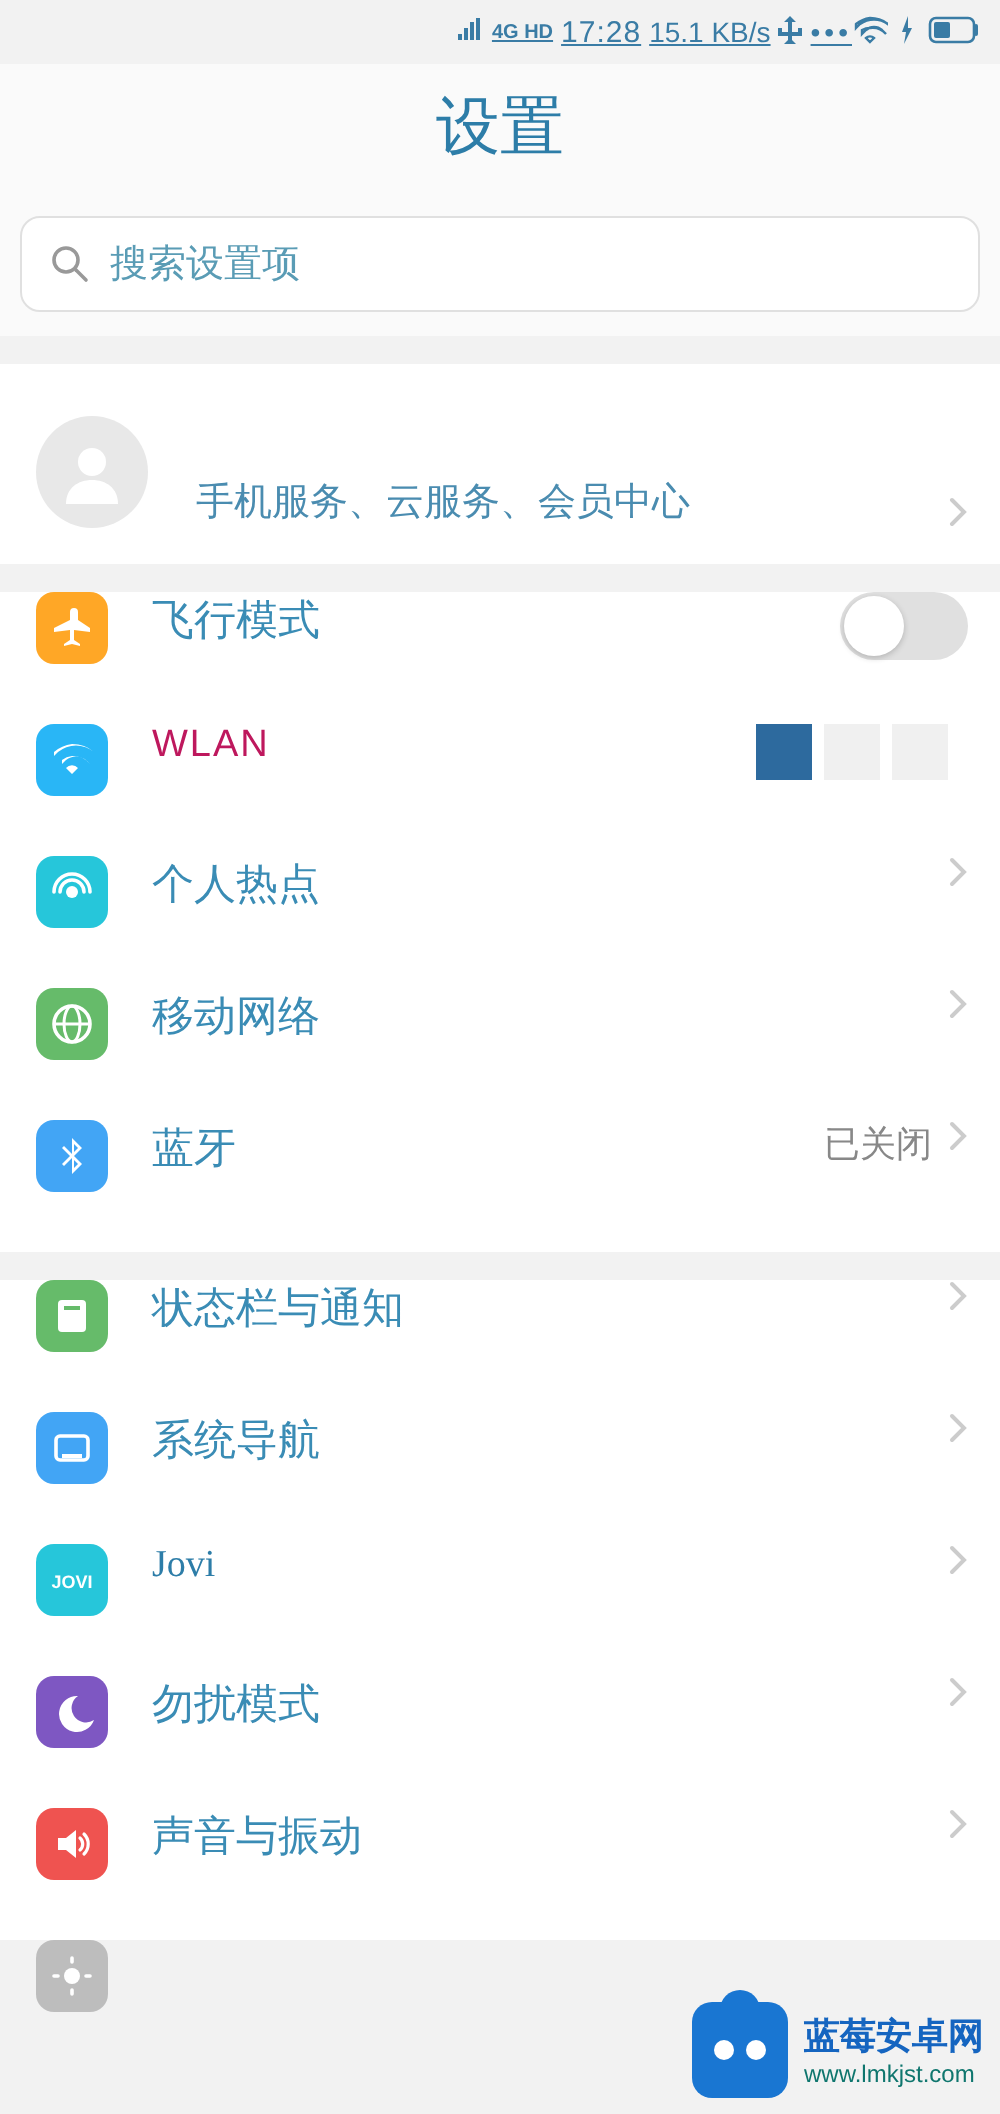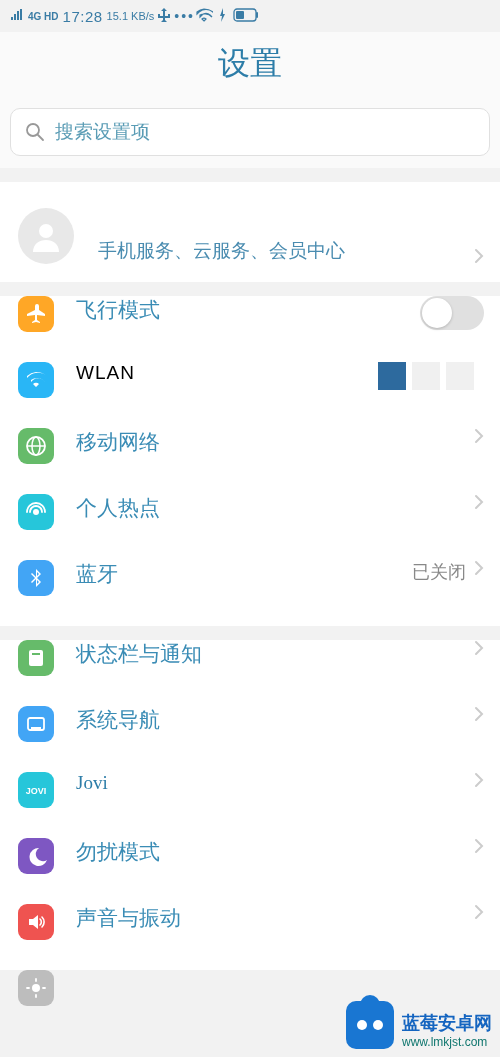--- a/index.html
+++ b/index.html
@@ -10,31 +10,32 @@
       font-family: -apple-system, "PingFang SC", sans-serif;
       overflow: hidden;
       position: relative;
     }
     
     
     .status-bar {
       height: 32px;
       background: #f2f2f2;
       display: flex;
-      justify-content: flex-start;
+      justify-content: flex-end;
       align-items: center;
       padding: 0 10px;
       font-size: 14px;
       color: #3a7ca5;
+      text-decoration: underline;
     }
     .status-left { display: flex; align-items: center; gap: 4px; }
     .status-right { display: flex; align-items: center; gap: 6px; }
     .signal-text { font-size: 10px; font-weight: bold; }
     .time-text { font-size: 15px; font-weight: 500; letter-spacing: 0.5px; }
-    .kb-text { font-size: 11px; line-height: 1; }
+    .kb-text { font-size: 14px; line-height: 1; }
     .dots { letter-spacing: 2px; }
     
     
     .header-area { background: #fafafa; padding: 10px 0 18px; }
     .page-title {
       text-align: center;
       font-size: 32px;
       color: #2d7da8;
       font-weight: 400;
       font-family: "Kaiti", "STKaiti", cursive;
@@ -109,21 +110,21 @@
     .row-icon svg { width: 22px; height: 22px; }
     .row-label {
       flex: 1;
       font-size: 21px;
       color: #3a8cb5;
       font-family: "Kaiti", "STKaiti", cursive;
     }
     .row-label.wlan-label {
       font-family: -apple-system, sans-serif;
       font-size: 19px;
-      color: #000000;
+      color: #be185d;
       letter-spacing: 1px;
     }
     .row-label.jovi-label {
       font-family: -apple-system, cursive;
       font-size: 19px;
       color: #2d7da8;
     }
     .row-value {
       font-size: 18px;
       color: #888;
@@ -172,21 +173,21 @@
     .bg-purple { background: #7e57c2; }
     .bg-red { background: #ef5350; }
     .bg-grey { background: #bdbdbd; }
     
     
     .watermark {
       position: absolute;
       bottom: 8px;
       right: 8px;
       display: flex;
-      align-items: flex-end;
+      align-items: center;
       gap: 8px;
     }
     .watermark-icon {
       width: 48px; height: 48px;
       background: #1976d2;
       border-radius: 10px;
       display: flex;
       align-items: center;
       justify-content: center;
       position: relative;
@@ -302,37 +303,37 @@
           </svg>
         </div>
         <div class="row-label wlan-label">WLAN</div>
         <div class="wlan-blocks">
           <div class="wlan-block-filled"></div>
           <div class="wlan-block-empty"></div>
           <div class="wlan-block-empty"></div>
         </div>
       </div>
       <div class="settings-row">
+        <div class="row-icon bg-cyan">
+          <svg viewBox="0 0 22 22">
+            <use href="#hotspot-icon"></use>
+          </svg>
+        </div>
+        <div class="row-label">个人热点</div>
+        <span class="chevron"><svg viewBox="0 0 10 16">
+            <path d="M2 2l6 6-6 6" fill="none" stroke="#ccc" stroke-width="2" stroke-linecap="round"></path>
+          </svg></span>
+      </div>
+      <div class="settings-row">
         <div class="row-icon bg-green">
           <svg viewBox="0 0 22 22">
             <use href="#globe-icon"></use>
           </svg>
         </div>
         <div class="row-label">移动网络</div>
-        <span class="chevron"><svg viewBox="0 0 10 16">
-            <path d="M2 2l6 6-6 6" fill="none" stroke="#ccc" stroke-width="2" stroke-linecap="round"></path>
-          </svg></span>
-      </div>
-      <div class="settings-row">
-        <div class="row-icon bg-cyan">
-          <svg viewBox="0 0 22 22">
-            <use href="#hotspot-icon"></use>
-          </svg>
-        </div>
-        <div class="row-label">个人热点</div>
         <span class="chevron"><svg viewBox="0 0 10 16">
             <path d="M2 2l6 6-6 6" fill="none" stroke="#ccc" stroke-width="2" stroke-linecap="round"></path>
           </svg></span>
       </div>
       <div class="settings-row">
         <div class="row-icon bg-blue2">
           <svg viewBox="0 0 22 22">
             <use href="#bluetooth-icon"></use>
           </svg>
         </div>

